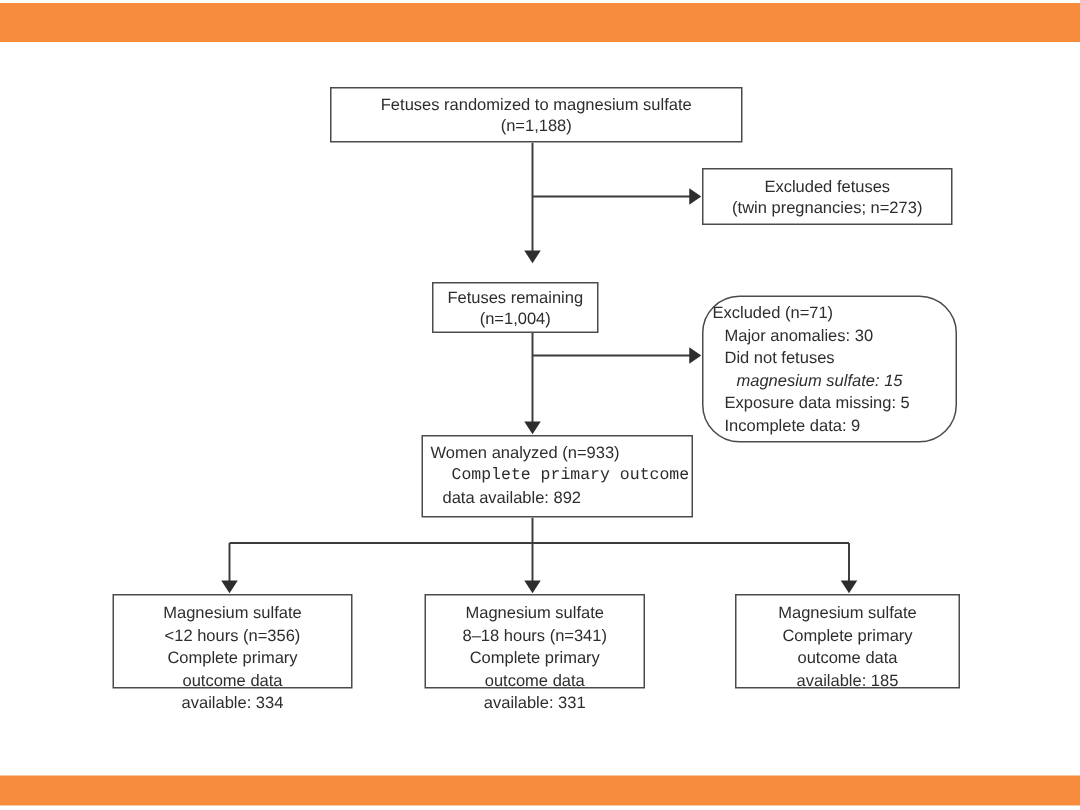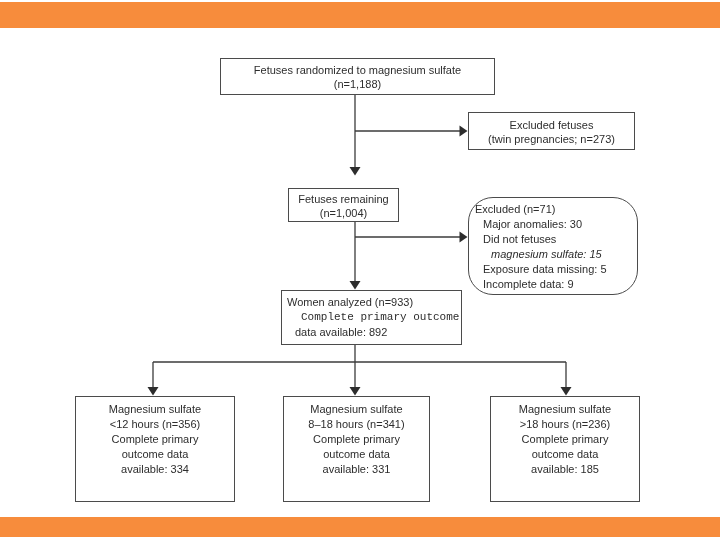--- a/index.html
+++ b/index.html
@@ -16,21 +16,21 @@
     position:absolute; box-sizing:border-box; background:#ffffff;
     border:1.4px solid #4b4b4b; color:#2d2d2d; font-size:11px; line-height:14px;
   }
   .center { text-align:center; }
   .box div { white-space:nowrap; }
   .b-randomized { left:220px; top:58px;  width:275px; height:37px; padding-top:4px; }
   .b-excl-fetus { left:468px; top:112px; width:167px; height:38px; padding-top:5px; }
   .b-remaining  { left:288px; top:188px; width:111px; height:34px; padding-top:3px; }
   .b-excl71     { left:468px; top:197px; width:170px; height:98px; padding:4px 2px 0 6px; line-height:15px;border-radius:25px; }
   .b-analyzed   { left:265px; top:290px; width:181px; height:55px; padding:4px 2px 0 5px; line-height:15px;margin-left:16px; }
-  .b-group      { top:396px; height:106px; padding-top:5px; line-height:15px; }
+  .b-group      { top:396px; height:63px; padding-top:5px; line-height:15px; }
   .b-g1 { left:75px;  width:160px; }
   .b-g2 { left:283px; width:147px; }
   .b-g3 { left:490px; width:150px; }
   .ind1 { padding-left:8px; }
   .ind2 { padding-left:16px;font-style:italic; }
   .ind3 { padding-left:14px;font-family:Liberation Mono, monospace; }
 </style>
 </head>
 <body>
 
@@ -103,19 +103,18 @@
   <div class="box b-group b-g2 center">
     <div>Magnesium sulfate</div>
     <div>8–18 hours (n=341)</div>
     <div>Complete primary</div>
     <div>outcome data</div>
     <div>available: 331</div>
   </div>
 
   <div class="box b-group b-g3 center">
     <div>Magnesium sulfate</div>
-    <div>&gt;18 hours (n=236)</div>
     <div>Complete primary</div>
     <div>outcome data</div>
     <div>available: 185</div>
   </div>
 
 </div>
 
 </body></html>

